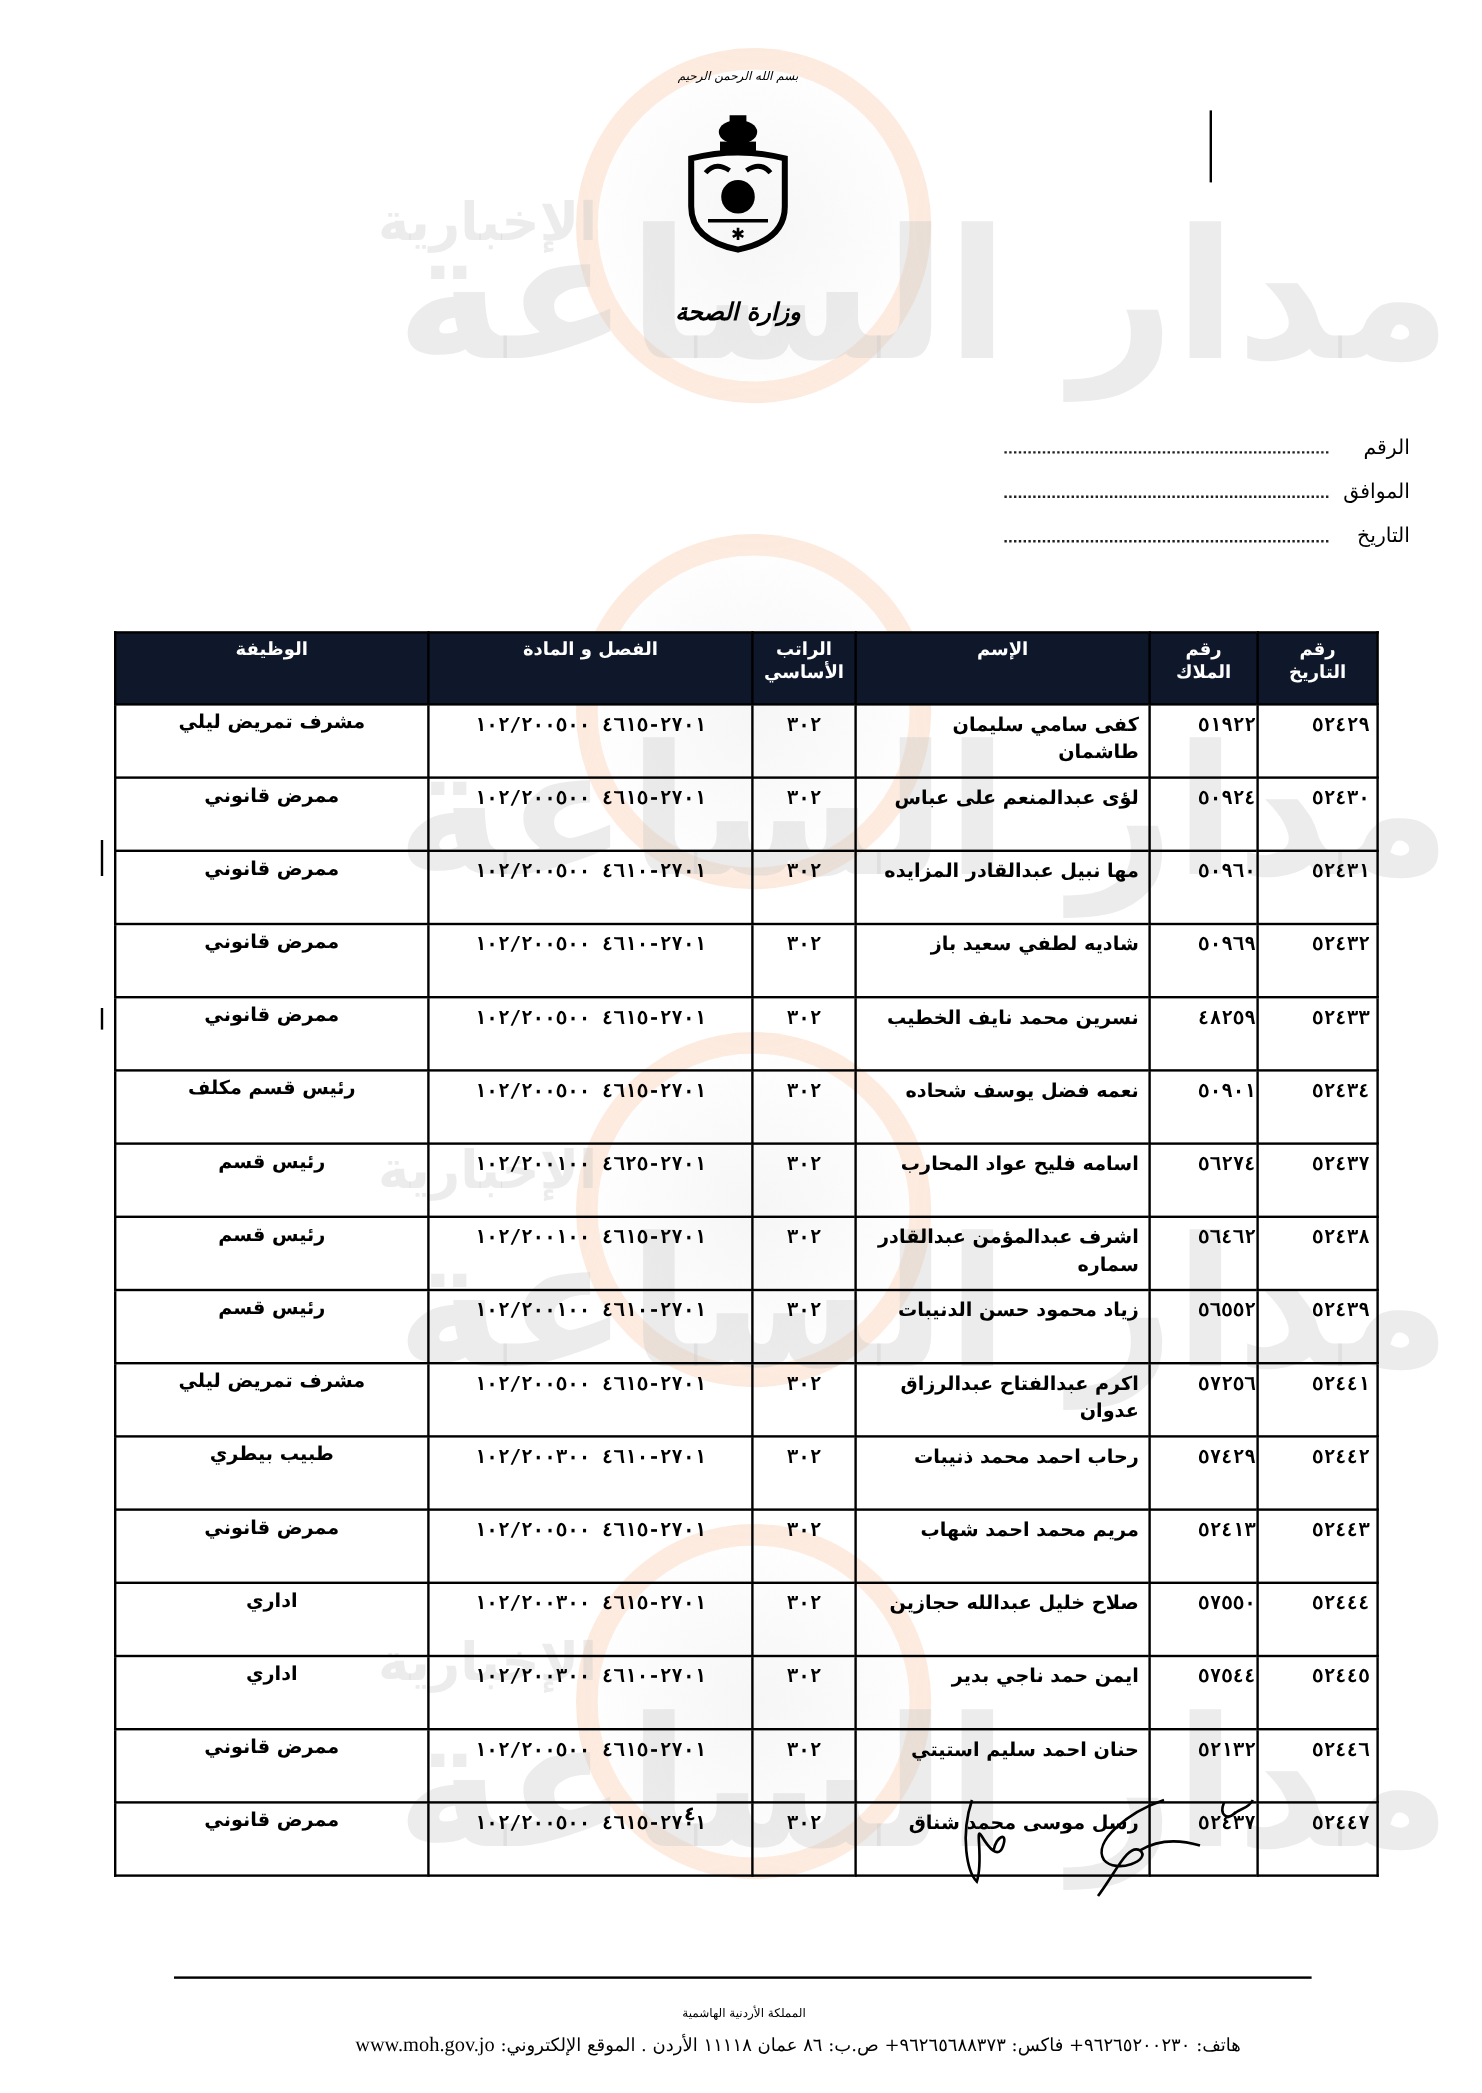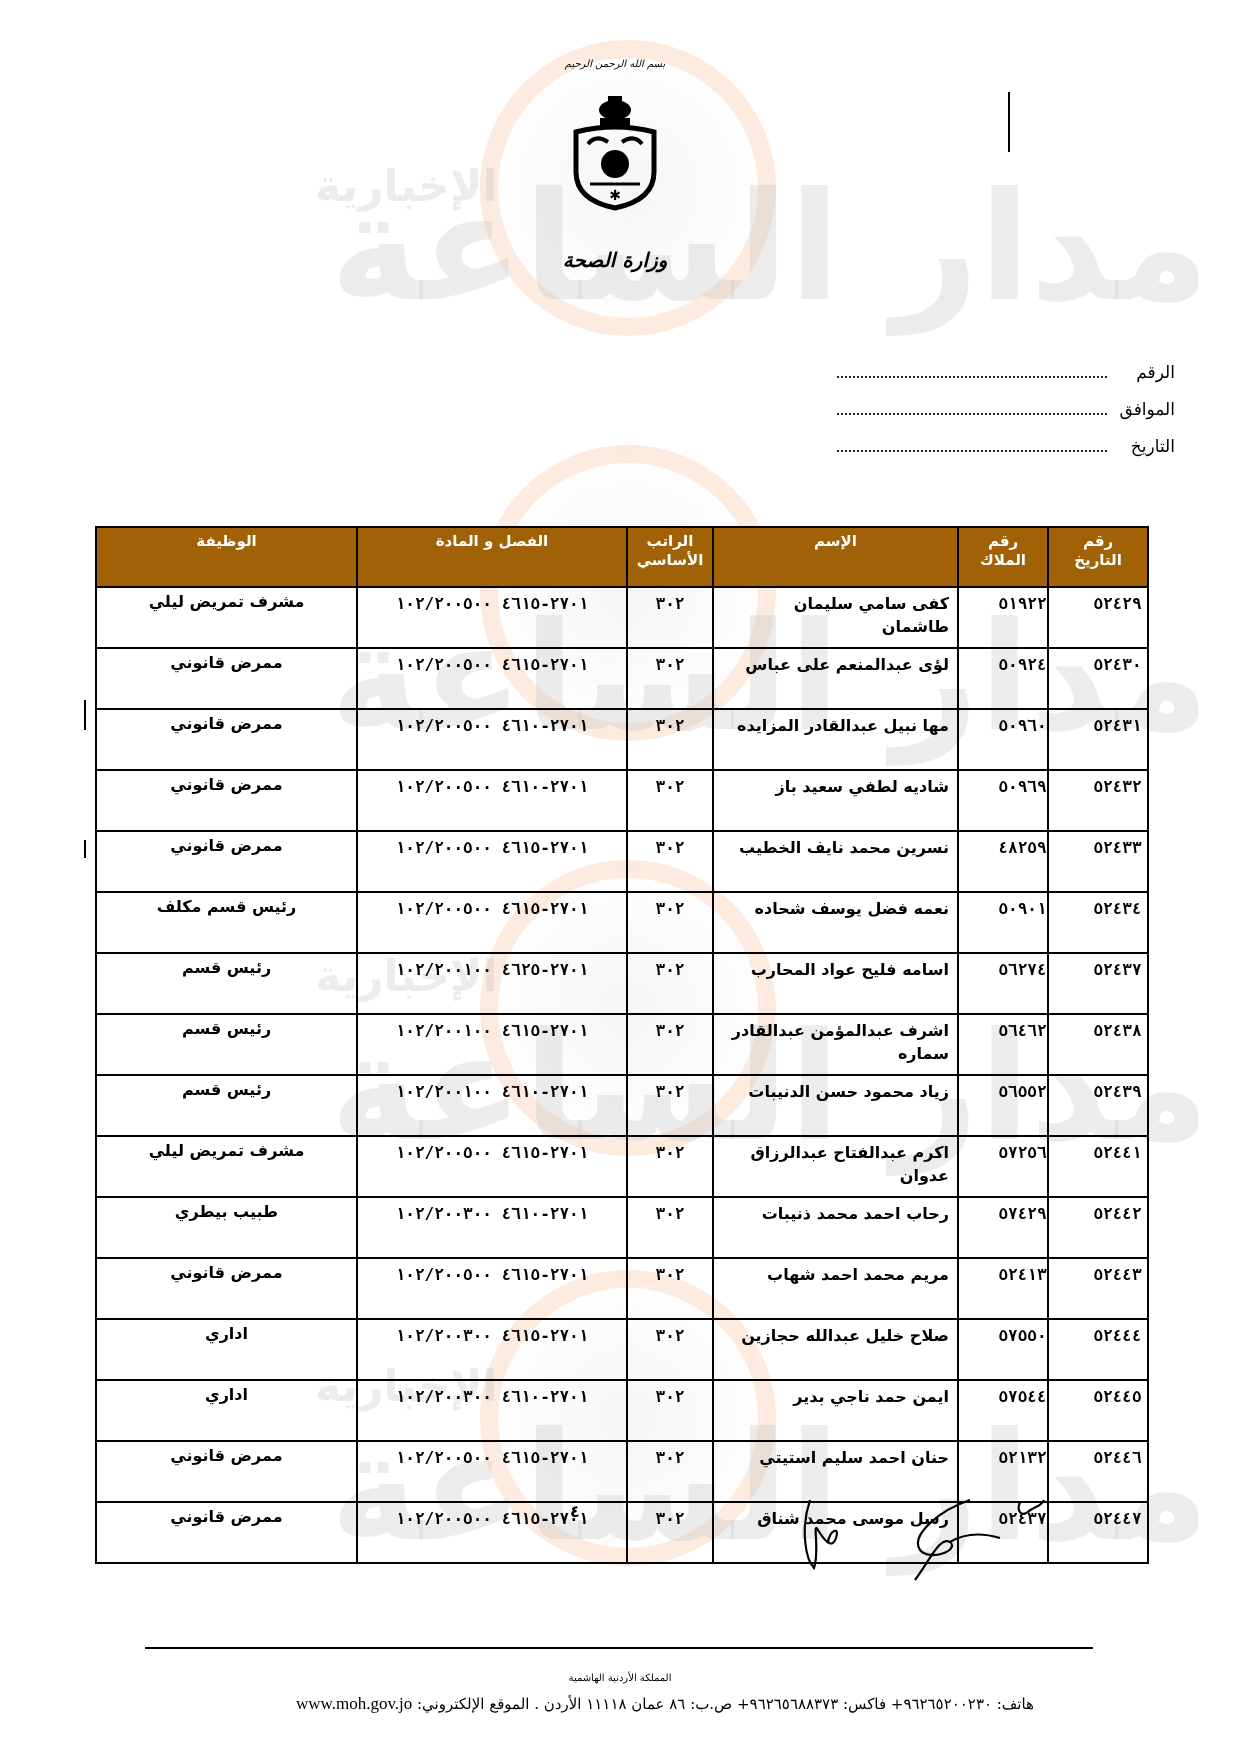--- a/index.html
+++ b/index.html
@@ -37,21 +37,21 @@
   .ref-fields { right: 60px; top: 362px; width: 400px; direction: rtl; }
   .ref-row { display: flex; align-items: baseline; height: 37px; font-size: 17px; }
   .ref-label { font-family: "Liberation Sans", sans-serif; min-width: 62px; }
   .ref-dots { flex: 0 0 270px; border-bottom: 2px dotted #222; margin-right: 6px; height: 12px; }
 
   
   .table-wrap { left: 95px; top: 526px; width: 1052px; }
   table { border-collapse: collapse; direction: rtl; width: 100%; table-layout: fixed; }
   th, td { border: 2px solid #000; padding: 0; vertical-align: top; }
   th {
-    background: #a16207; color: #fff; font-size: 15px; font-weight: bold; height: 54px;
+    background: #0f172a; color: #fff; font-size: 15px; font-weight: bold; height: 54px;
     font-family: "DejaVu Sans", sans-serif; line-height: 19px; padding-top: 4px;
   }
   th .hl { display: block; }
   td { height: 53px; font-size: 16px; font-weight: bold; font-family: "DejaVu Sans Mono", monospace; }
   td.c-num { text-align: center; padding-top: 6px; letter-spacing: 3px; padding-left: 39px; }
   td.c-name { padding: 4px 8px 0 8px; line-height: 23px; letter-spacing: 2px; font-family: "DejaVu Sans", sans-serif; }
   td.c-sal { text-align: center; padding-top: 6px; letter-spacing: 3px; }
   td.c-chap { text-align: center; padding-top: 6px; letter-spacing: 2px; direction: ltr; }
   td.c-job { text-align: center; padding-top: 4px; letter-spacing: 2px; font-family: "DejaVu Sans", sans-serif; }
 

